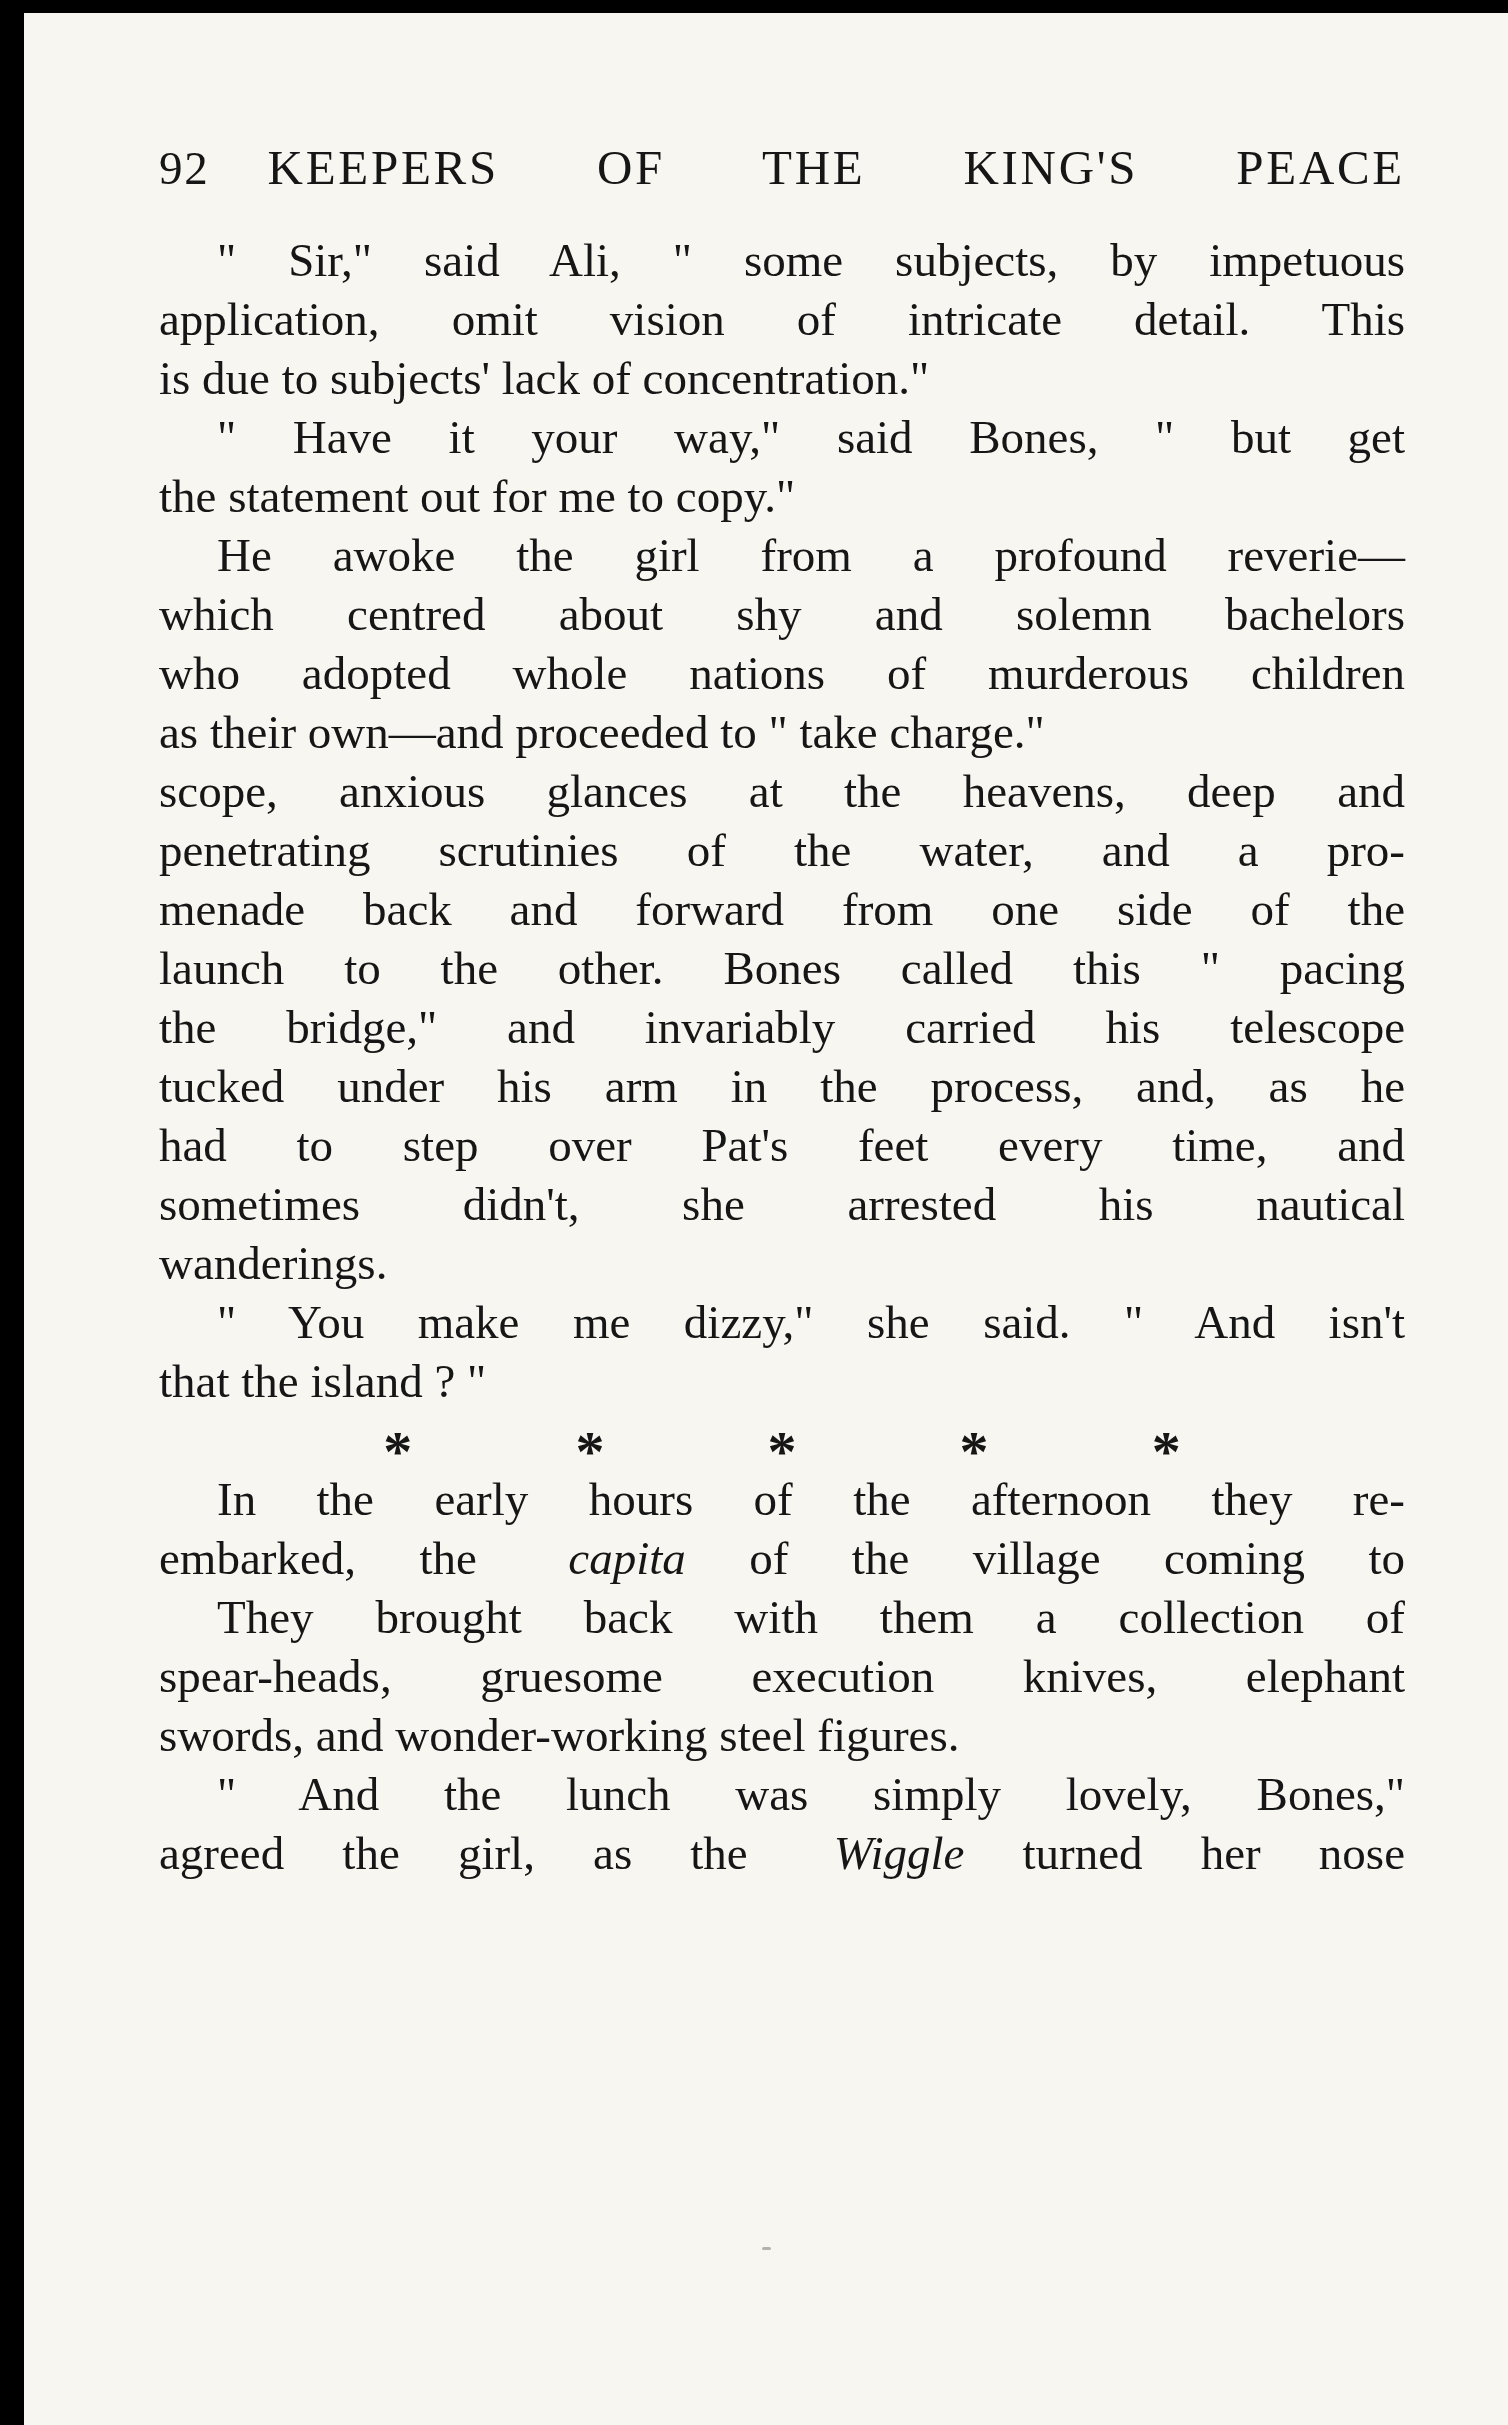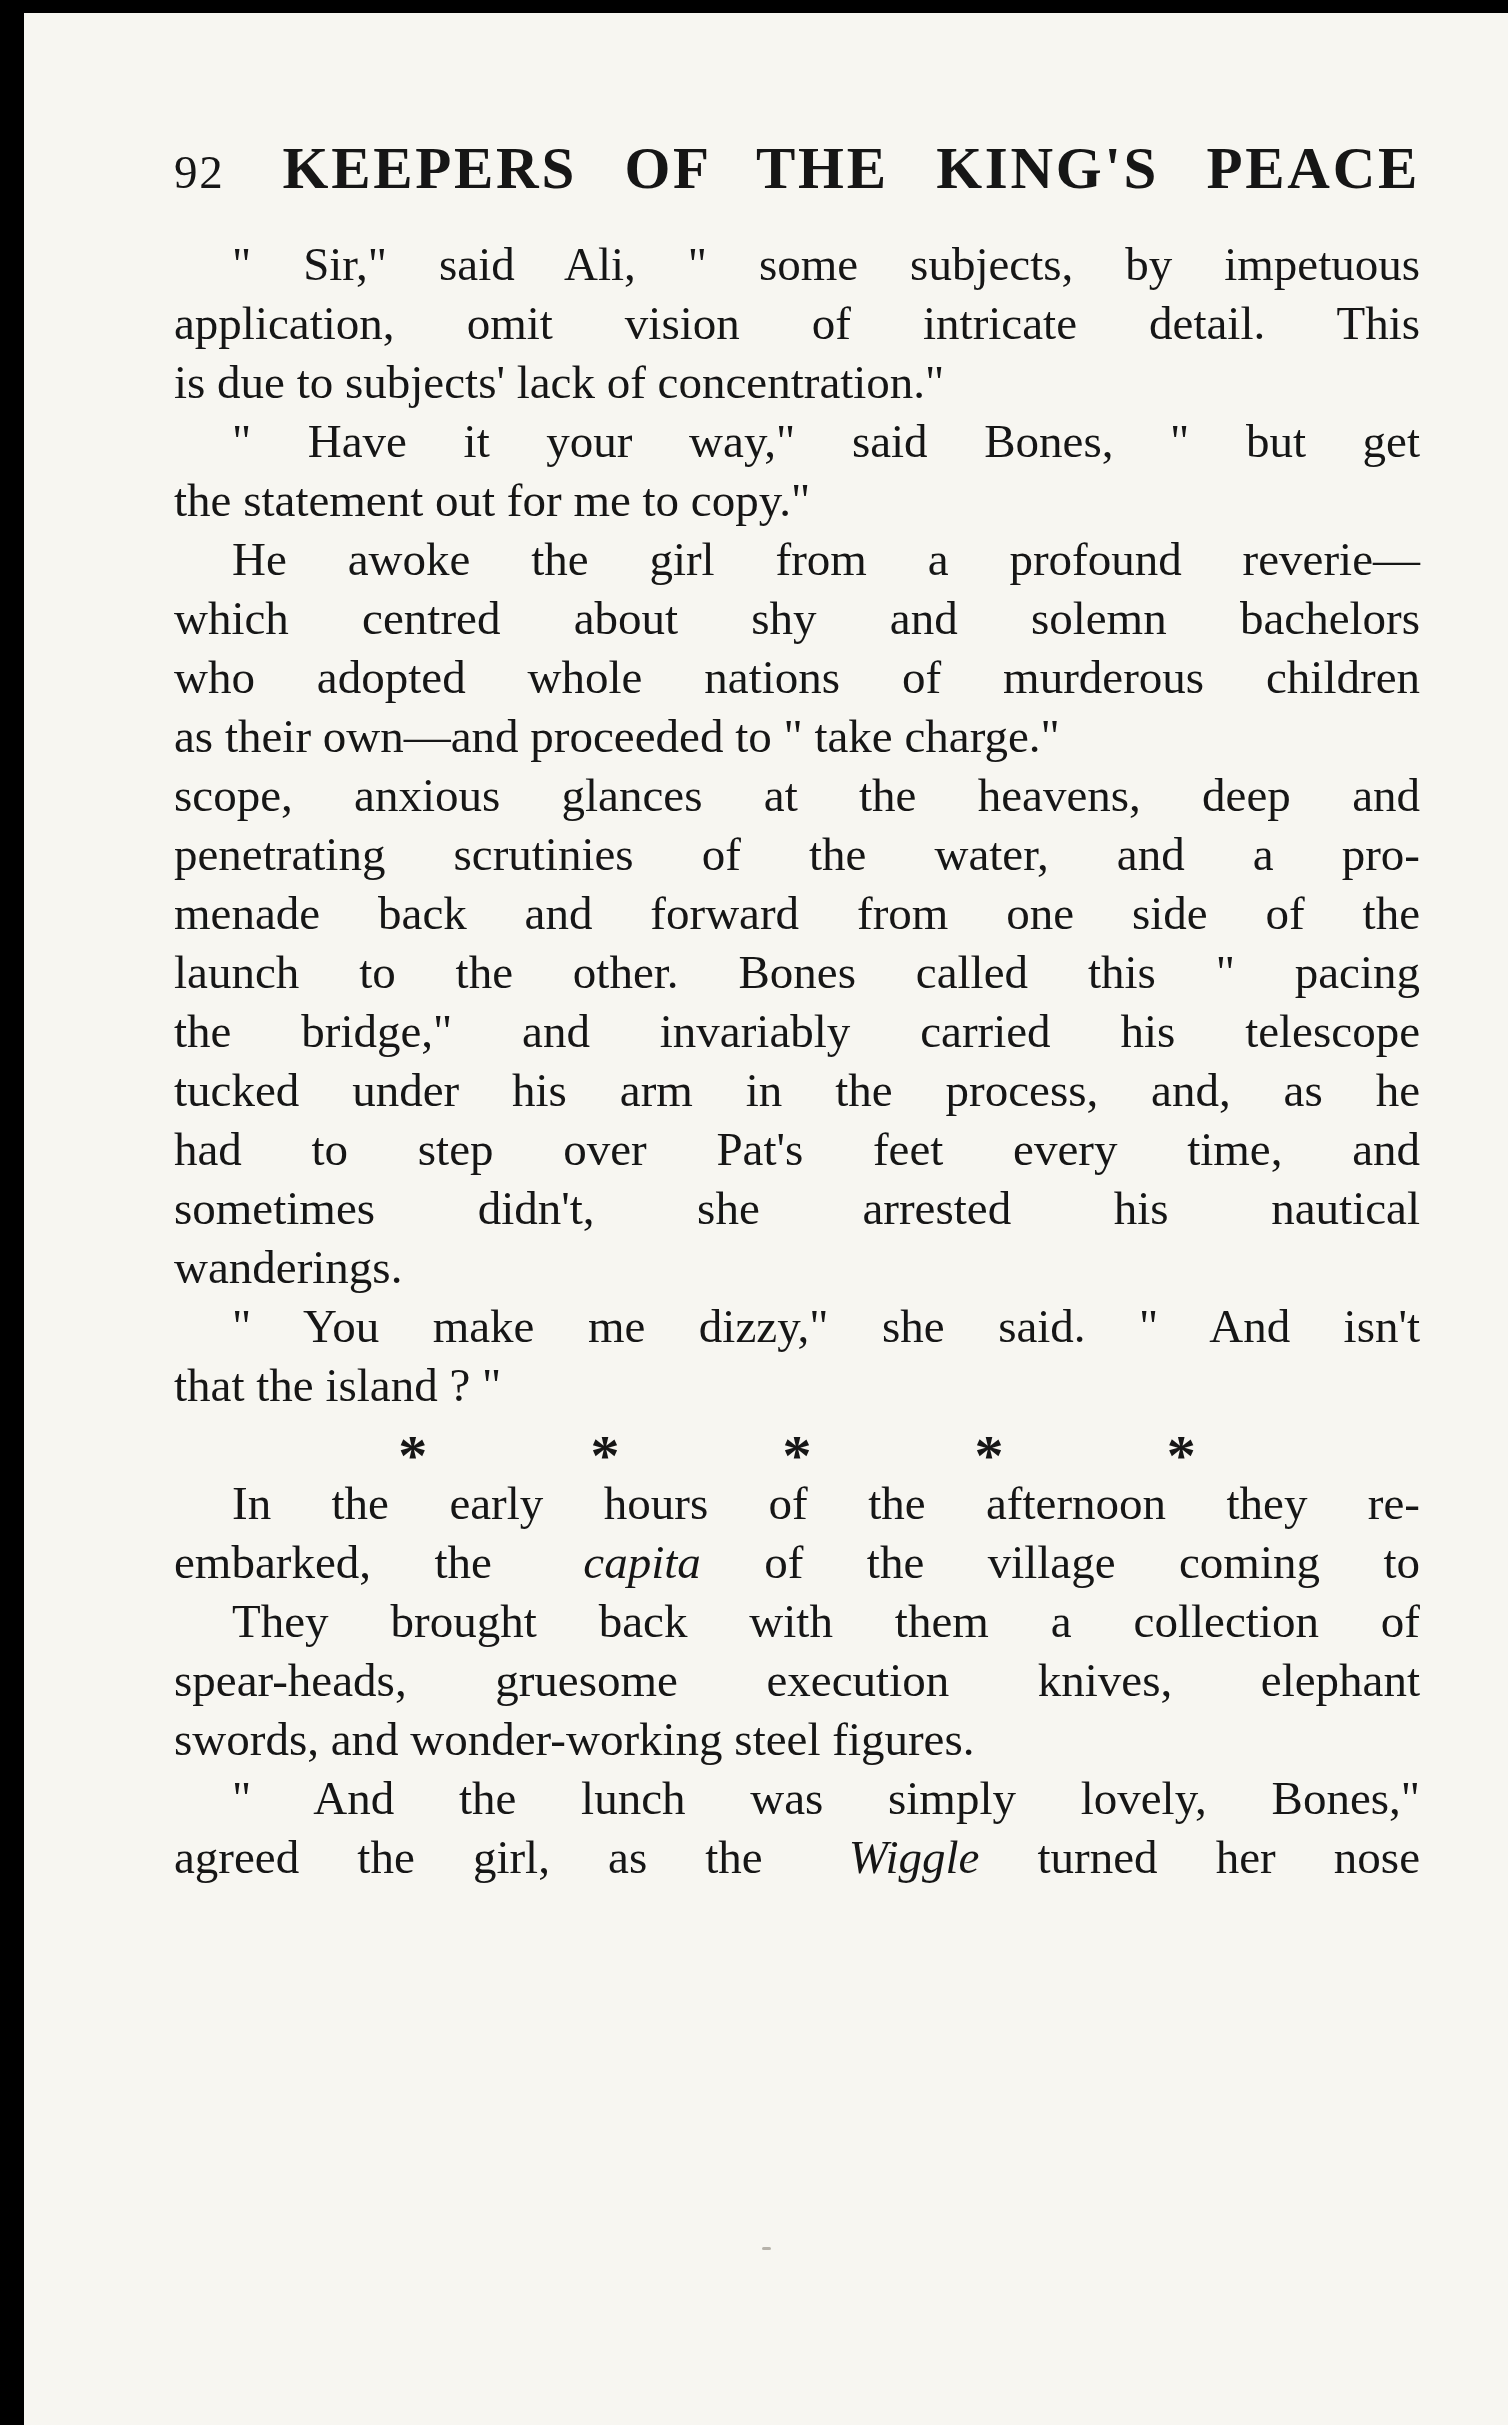--- a/index.html
+++ b/index.html
@@ -23,42 +23,41 @@
     background: #000;
   }
   .border-left {
     position: absolute;
     top: 0; left: 0;
     width: 23.6px; height: 100%;
     background: #000;
   }
   .text-block {
     position: absolute;
-    left: 174px;
+    left: 159px;
     top: 136px;
     width: 1246px;
   }
   .header {
     display: flex;
     align-items: baseline;
     margin-bottom: 31px;
     line-height: 64px;
   }
   .page-num {
     font-size: 47px;
     letter-spacing: 1.8px;
     margin-right: 58px;
   }
   .header-title {
     flex: 1;
-    font-size: 59px;
+    font-size: 49px;
     letter-spacing: 2.7px;
     text-align: justify;
     text-align-last: justify;
-    font-weight: bold;
   }
   .paragraph { margin: 0; }
   .line {
     font-size: 47px;
     line-height: 59px;
     text-align: justify;
     text-align-last: justify;
     white-space: normal;
   }
   .line.first {

